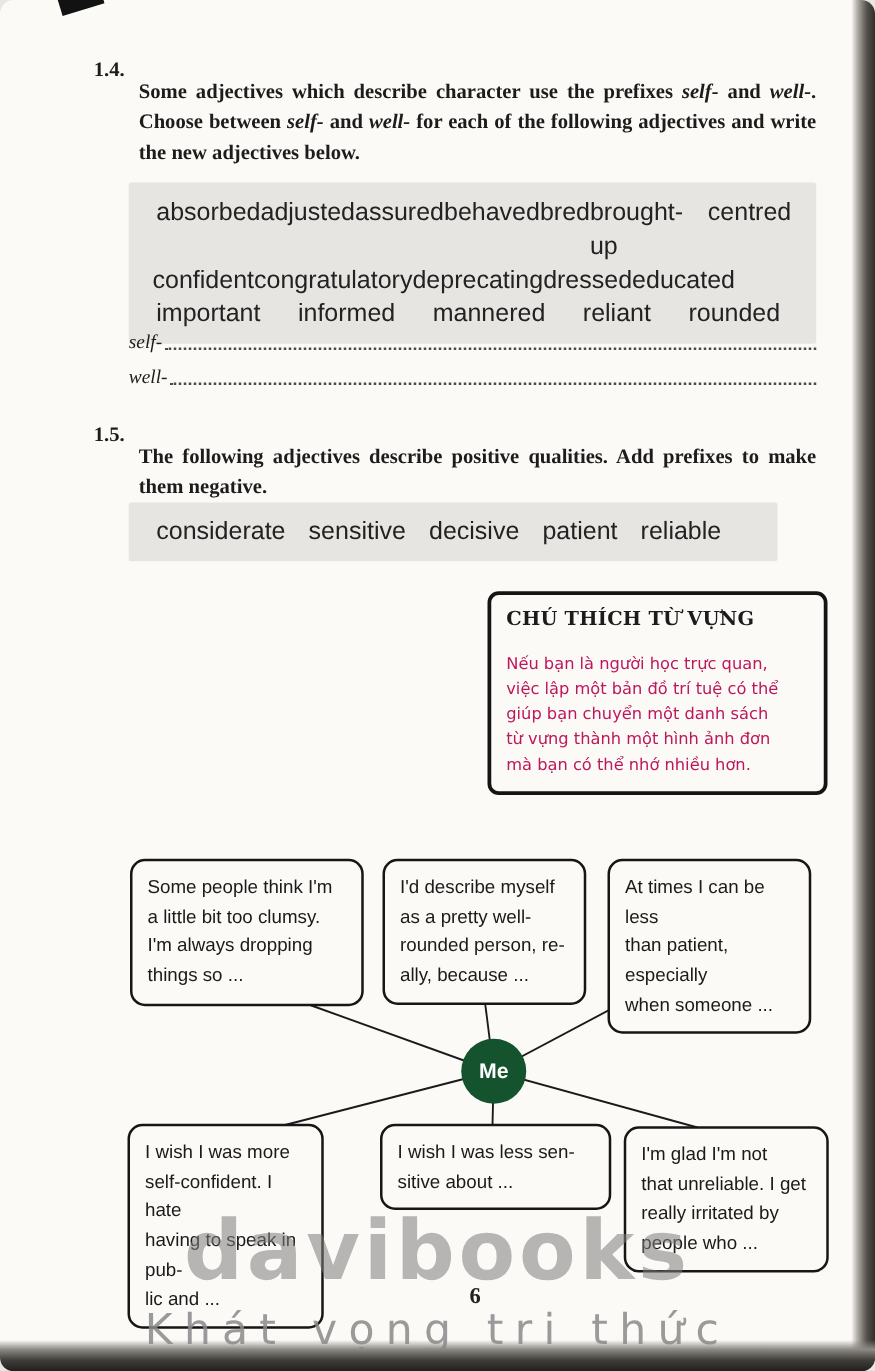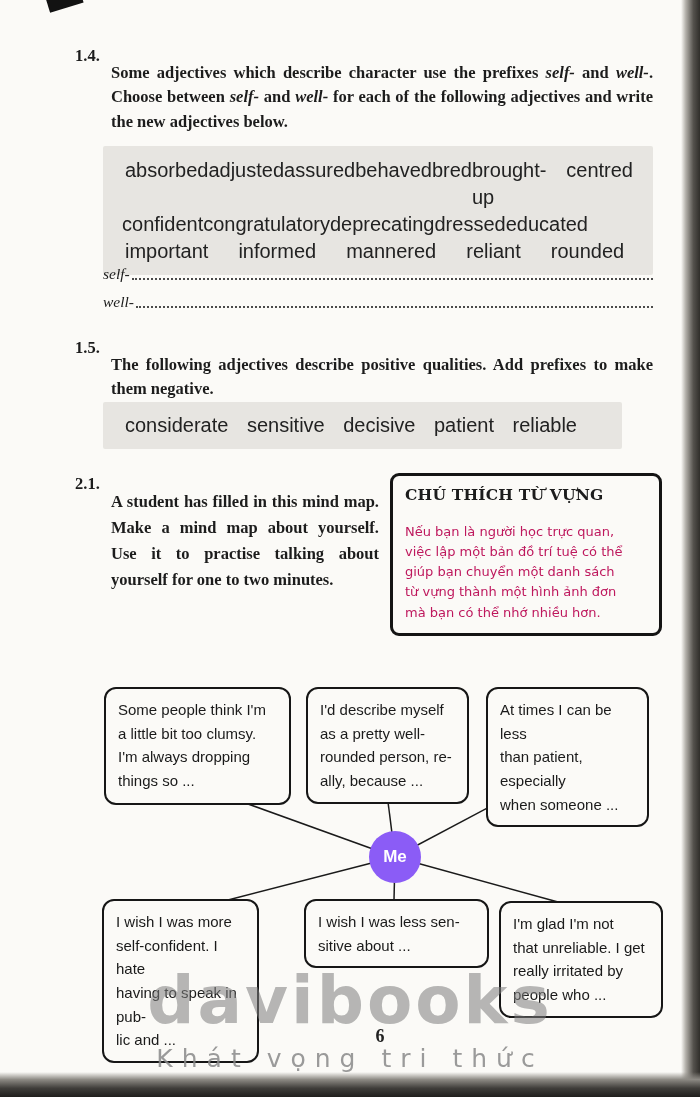--- a/index.html
+++ b/index.html
@@ -1,18 +1,18 @@
 <!DOCTYPE html>
 <html><head>
 <meta charset="utf-8">
 <style>
   html,body{margin:0;padding:0;}
   body{width:700px;height:1097px;overflow:hidden;background:#e8e6e1;}
   .page{position:relative;width:700px;height:1097px;background:#fbfaf7;overflow:hidden;
-        font-family:"Liberation Serif",serif;color:#1c1c1c;}
+        font-family:"Liberation Serif",serif;color:#1c1c1c;border-radius:11px;}
 
   
   .ex{position:absolute;display:flex;}
   .ex-num{flex:0 0 36px;font-weight:bold;font-size:16.5px;line-height:1.5;}
   .ex-text{flex:1;font-weight:bold;font-size:16.5px;line-height:1.5;text-align:justify;}
   .ex-text i{font-weight:bold;}
   .ex14{left:75px;top:44px;width:578px;}
   .ex15{left:75px;top:336px;width:578px;}
   .ex21{left:75px;top:472px;width:304px;}
   .ex21 .ex-text{line-height:1.58;}
@@ -45,29 +45,29 @@
           border:2.5px solid #161616;border-radius:12px;padding:9px 12px;
           font-family:"Liberation Sans",sans-serif;font-size:15px;line-height:1.58;
           color:#1a1a1a;white-space:pre-line;}
   .b1{left:104px;top:687px;width:187px;min-height:118px;}
   .b2{left:306px;top:687px;width:163px;min-height:108px;}
   .b3{left:486px;top:687px;width:163px;min-height:93px;}
   .b4{left:102px;top:899px;width:157px;min-height:117px;}
   .b5{left:304px;top:899px;width:185px;min-height:62px;}
   .b6{left:499px;top:901px;width:164px;min-height:115px;}
   .me{position:absolute;left:369px;top:831px;width:52px;height:52px;border-radius:50%;
-      background:#8b5cf6;color:#fff;z-index:2;display:flex;align-items:center;justify-content:center;
+      background:#14532d;color:#fff;z-index:2;display:flex;align-items:center;justify-content:center;
       font-family:"Liberation Sans",sans-serif;font-weight:bold;font-size:17px;}
 
   
   .wm-main{position:absolute;left:20px;top:962px;width:660px;text-align:center;z-index:5;
            font-family:"DejaVu Sans",sans-serif;font-weight:bold;font-size:66px;
            color:#7e7e7e;opacity:.55;letter-spacing:3px;pointer-events:none;}
   .wm-sub{position:absolute;left:20px;top:1044px;width:660px;text-align:center;z-index:5;
-          font-family:"DejaVu Sans",sans-serif;font-size:25px;color:#8a8a8a;opacity:.85;
+          font-family:"DejaVu Sans",sans-serif;font-size:34px;color:#8a8a8a;opacity:.85;
           letter-spacing:9px;pointer-events:none;}
   .pagenum{position:absolute;left:20px;top:1026px;width:720px;text-align:center;z-index:6;
            font-size:18px;font-weight:bold;color:#222;}
 
   
   .edge-right{position:absolute;top:0;bottom:0;left:681px;width:19px;z-index:7;
               background:linear-gradient(to right,rgba(190,187,181,0),#b3b0aa 25%,#55524d 65%,#302e2a);}
   .edge-bottom{position:absolute;left:0;right:0;top:1072px;height:25px;z-index:7;
                background:linear-gradient(to bottom,rgba(165,161,154,0),#8d8a84 30%,#3f3d3a 65%,#201f1d);}
   .corner-mark{position:absolute;left:47px;top:-8px;width:35px;height:16px;background:#121212;
@@ -137,24 +137,20 @@
   <div class="wordbox wordbox-15">
     <div class="wrow spread">
       <span>considerate</span>
       <span>sensitive</span>
       <span>decisive</span>
       <span>patient</span>
       <span>reliable</span>
     </div>
   </div>
 
-  <section class="ex ex21">
-    <span class="ex-num">2.1.</span>
-    <p class="ex-text">A student has filled in this mind map. Make a mind map about yourself. Use it to practise talking about yourself for one to two minutes.</p>
-  </section>
 
   <aside class="vocab">
     <div class="vocab-title">CHÚ THÍCH TỪ VỰNG</div>
     <div class="vocab-body">Nếu bạn là người học trực quan,
 việc lập một bản đồ trí tuệ có thể
 giúp bạn chuyển một danh sách
 từ vựng thành một hình ảnh đơn
 mà bạn có thể nhớ nhiều hơn.</div>
   </aside>
 

